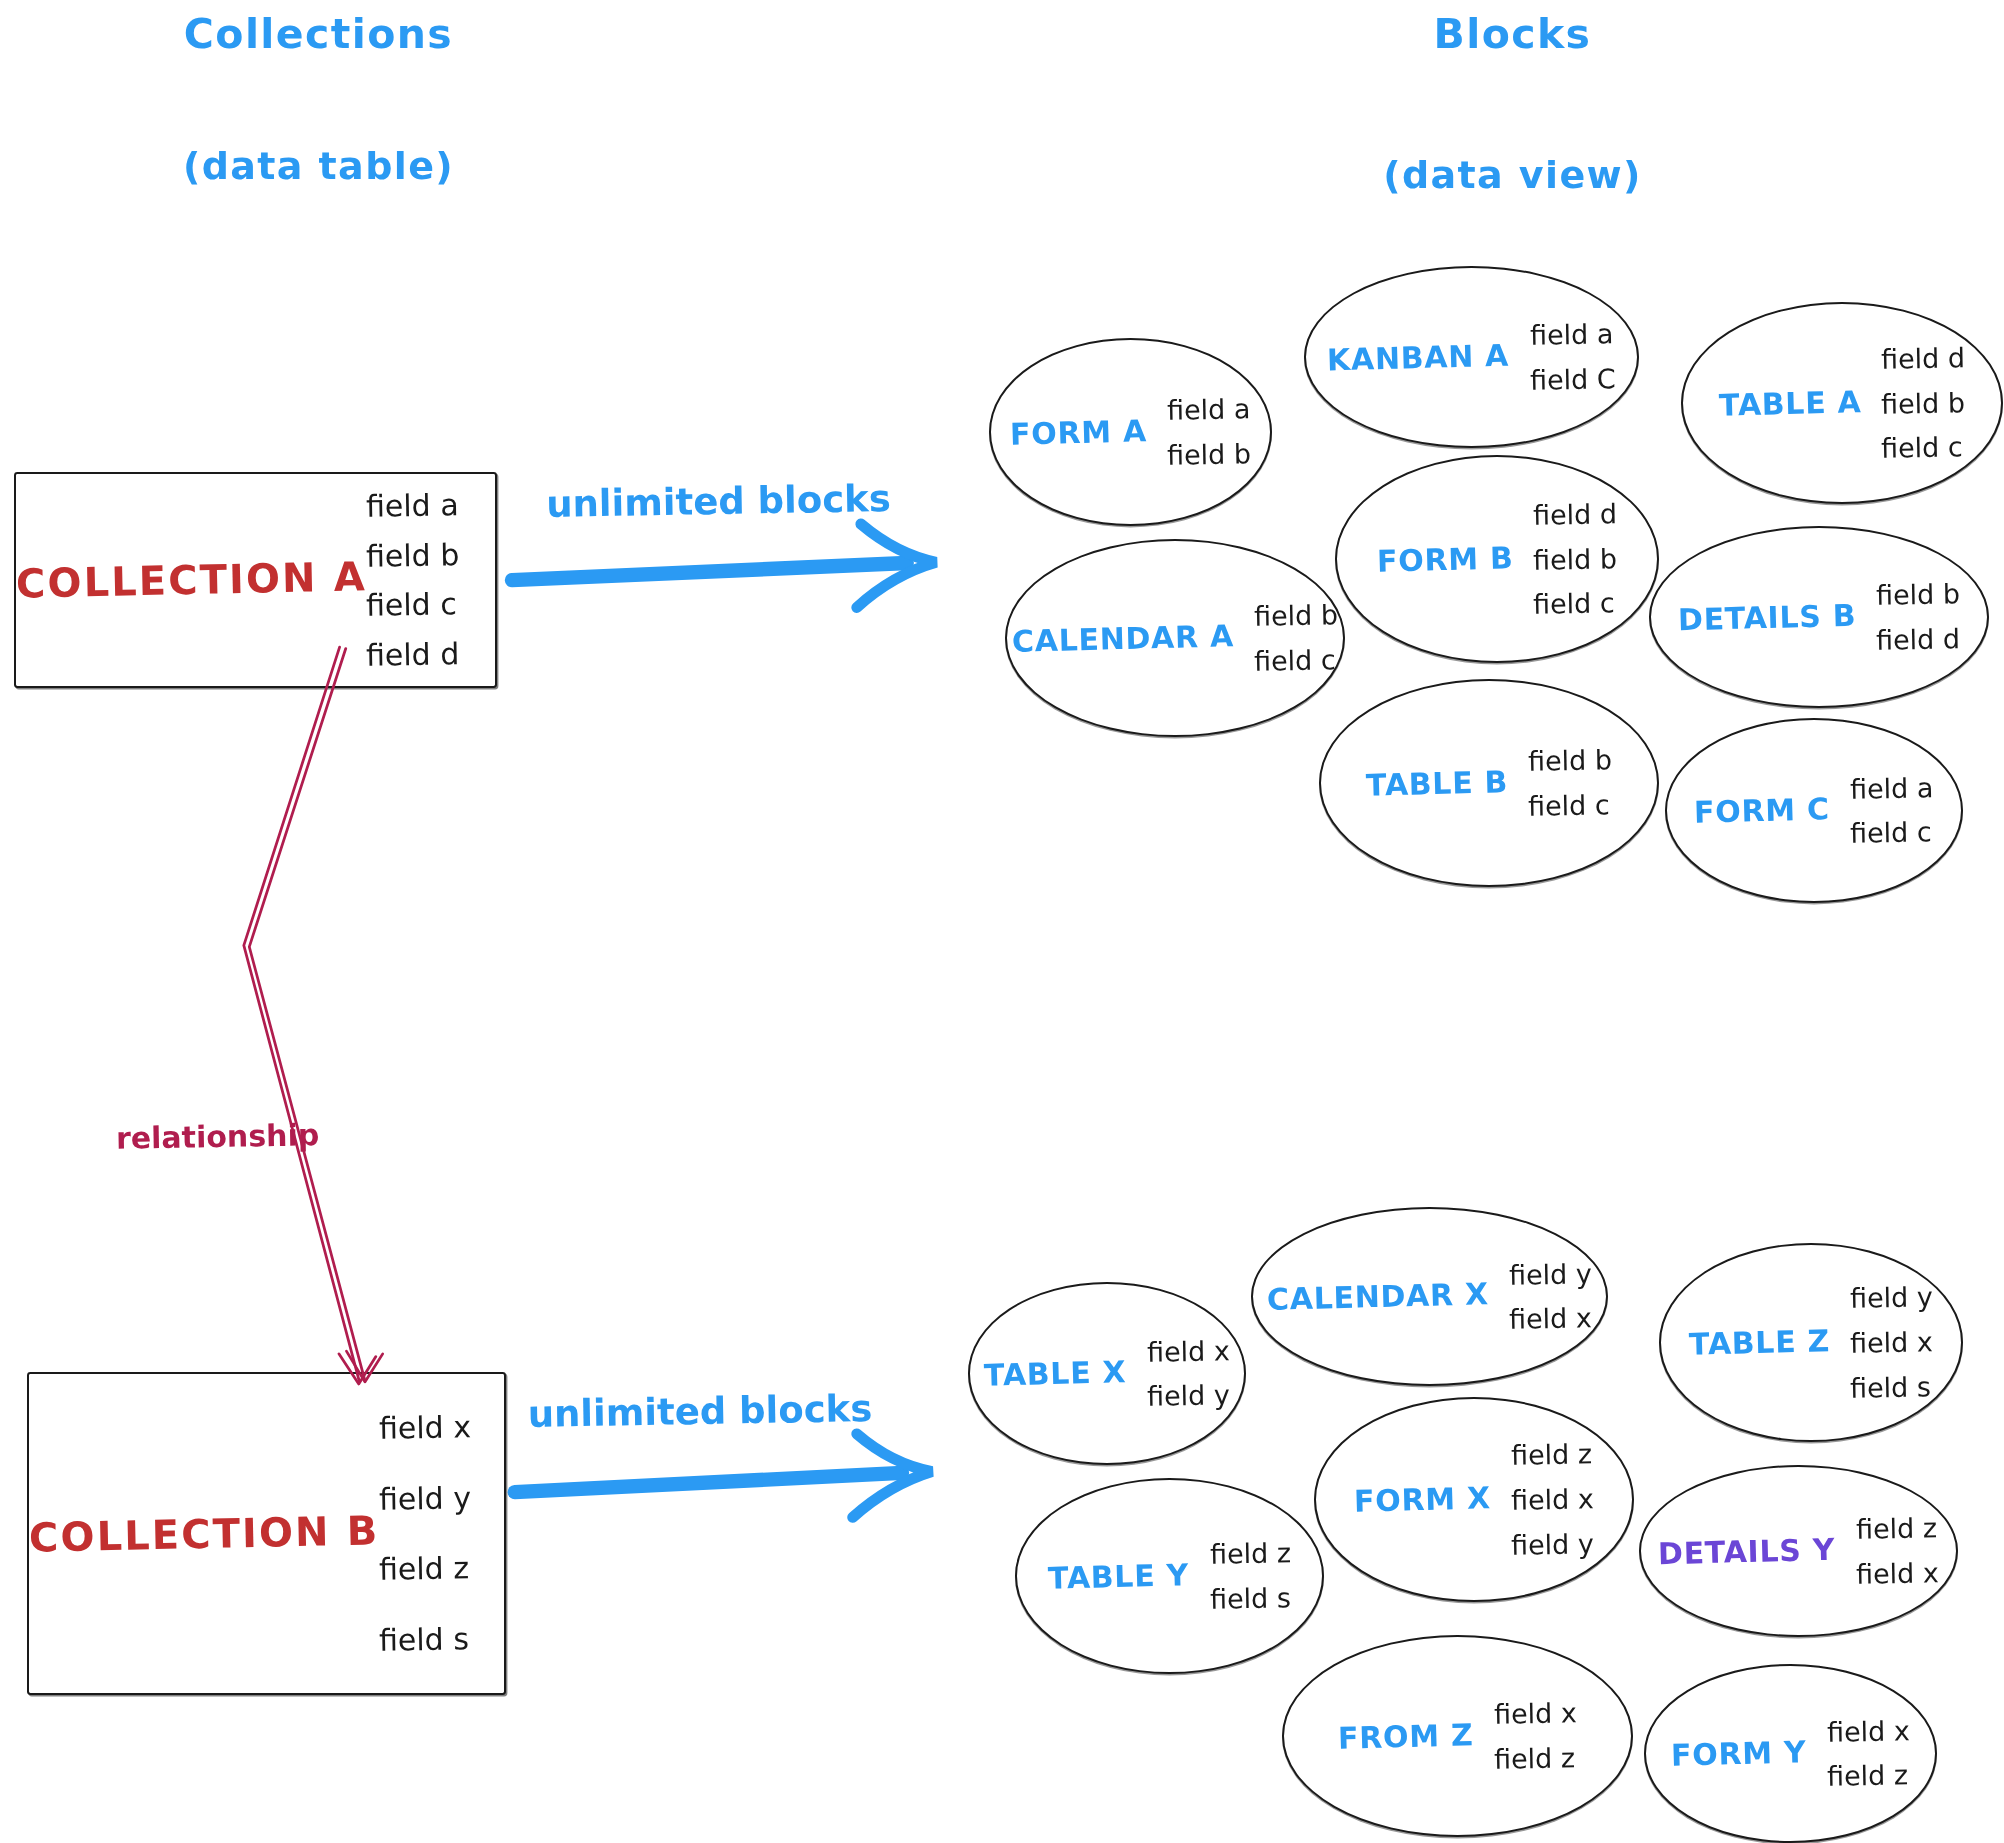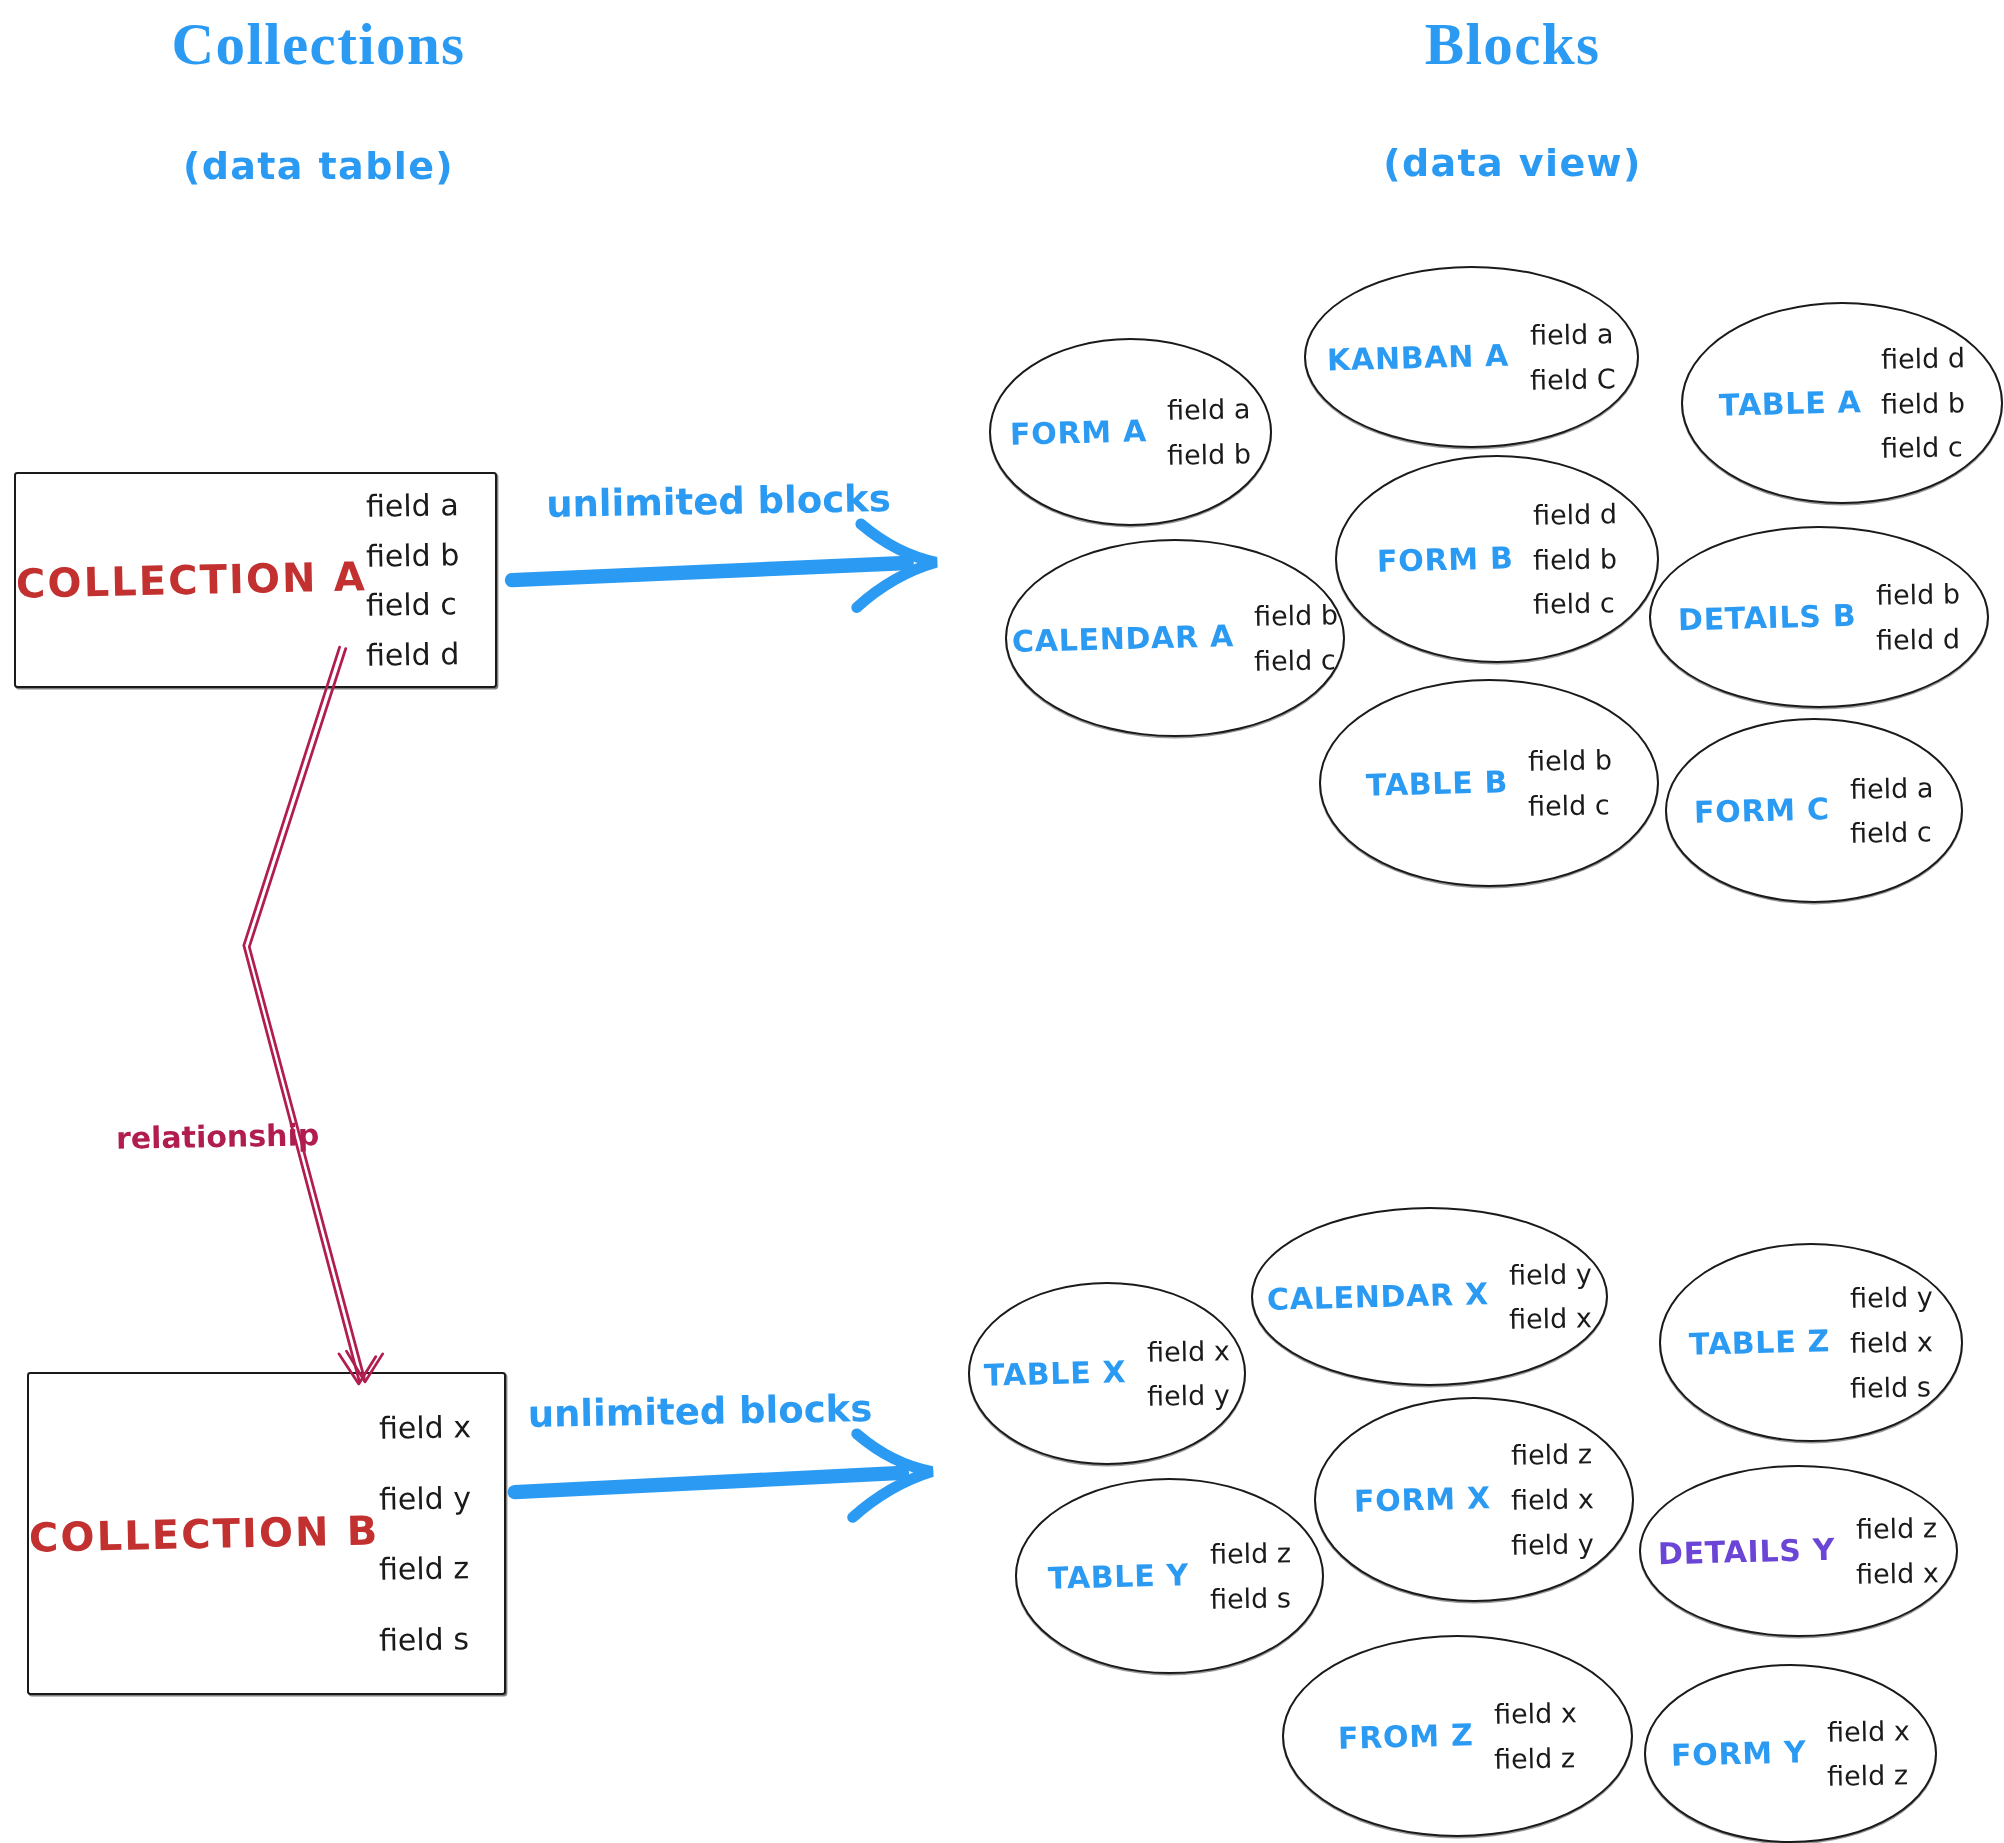--- a/index.html
+++ b/index.html
@@ -4,21 +4,21 @@
 <style>
   html,body{margin:0;padding:0;background:#fff;}
   #canvas{
     position:relative; width:2005px; height:1843px; background:#ffffff;
     font-family:"DejaVu Sans", sans-serif; overflow:hidden;
   }
   .title{
     position:absolute; text-align:center; font-weight:700; color:#2b9af3;
     letter-spacing:1.4px; white-space:nowrap;
   }
-  .title-main{ font-size:59px;font-family:Liberation Serif, serif; }
+  .title-main{ font-size:41px; }
   .title-sub{ font-size:38px; font-weight:600;margin-top:35px; }
   .arrow-label{
     position:absolute; text-align:center; font-size:37px; font-weight:700;
     color:#2b9af3; white-space:nowrap; transform:rotate(-1deg);
   }
   .rel-label{
     position:absolute; font-size:30px; font-weight:600; color:#b01d4e;
     white-space:nowrap; transform:rotate(-1deg);
   }
   .collection-box{
@@ -52,21 +52,21 @@
   svg{ position:absolute; left:0; top:0; pointer-events:none; }
 </style>
 </head>
 <body>
 
 <div id="canvas">
 
   <div class="title title-main" style="left:96px; top:10.3px; width:445px;">Collections</div>
   <div class="title title-sub" style="left:96px; top:109px; width:445px;">(data table)</div>
   <div class="title title-main" style="left:1321px; top:10.3px; width:383px;">Blocks</div>
-  <div class="title title-sub" style="left:1321px; top:106px; width:383px;">(data view)</div>
+  <div class="title title-sub" style="left:1321px; top:118px; width:383px;">(data view)</div>
 
   <div class="collection-box" style="left:13.7px; top:472px; width:483px; height:216px;">
     <div class="collection-label">COLLECTION A</div>
     <div class="collection-fields" id="col-a-fields">
         <span class="collection-field">field a</span>
         <span class="collection-field">field b</span>
         <span class="collection-field">field c</span>
         <span class="collection-field">field d</span>
       </div>
   </div>

